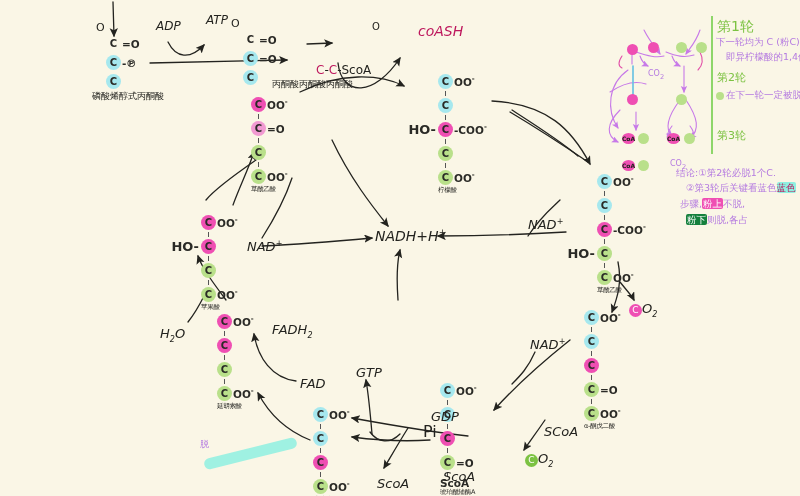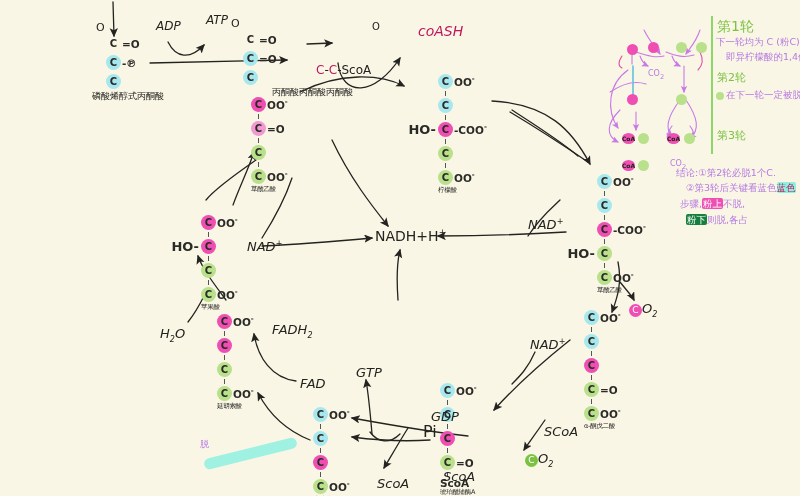--- a/index.html
+++ b/index.html
@@ -243,21 +243,21 @@
         <span class="stail">=O</span>
       </div>
     <div class="srow">
         <span class="sbub bub-cyan">C</span>
         <span class="stail">=O</span>
       </div>
     <div class="srow">
         <span class="sbub bub-cyan">C</span>
       </div>
   </div>
-  <div class="hand ink-black" style="left:228px; top:88px; font-size:9px;padding-left:44px;">丙酮酸丙酮酸丙酮酸</div>
+  <div class="hand ink-black" style="left:228px; top:80px; font-size:9px;padding-left:44px;">丙酮酸丙酮酸丙酮酸</div>
 
   <div class="hand ink-black" style="left:372px; top:22px; font-size:10px;">O</div>
   <div class="hand ink-black" style="left:316px; top:52px; font-size:12px;margin-top:12px;">
     <span class="ink-cyan">C</span><span>-</span><span class="ink-cyan">C</span><span>-ScoA</span>
   </div>
   <div class="hand ink-cyan" style="left:418px; top:24px; font-size:14px; font-style:italic;">coASH</div>
 
   <div id="structures">
       <div class="struct" style="left: 251px; top: 95px;">
         <div class="srow">
@@ -450,21 +450,21 @@
       <div class="hand ink-black" style="left: 300px; top: 377px; font-size: 13px; font-style: italic;">FAD</div>
       <div class="hand ink-black" style="left: 356px; top: 366px; font-size: 13px; font-style: italic;">GTP</div>
       <div class="hand ink-black" style="left: 407px; top: 410px; font-size: 13px; font-style: italic; margin-left: 24px;">GDP</div>
       <div class="hand ink-black" style="left: 423px; top: 424px; font-size: 16px; ">Pi</div>
       <div class="hand ink-black" style="left: 160px; top: 327px; font-size: 13px; font-style: italic;">H<sub style="font-size:8px;">2</sub>O</div>
       <div class="hand ink-black" style="left: 544px; top: 425px; font-size: 13px; font-style: italic;">SCoA</div>
       <div class="hand ink-black" style="left: 377px; top: 477px; font-size: 13px; font-style: italic;">ScoA</div>
       <div class="hand ink-black" style="left: 443px; top: 470px; font-size: 13px; font-style: italic;">ScoA</div>
     </div>
 
-  <div class="hand ink-black" style="left:375px; top:228px; font-size:14px; ">
+  <div class="hand ink-black" style="left:375px; top:228px; font-size:14px; font-style:italic;">
     <span>NADH+H</span><sup style="font-size:9px;">+</sup>
   </div>
 
   <div id="co2s">
       <div class="hand" style="left: 629px; top: 302px; font-size: 13px; font-style: italic; color: rgb(35, 35, 31);"><span style="display:inline-block;width:13px;height:13px;border-radius:50%;background:#ef4fb3;color:#fff;font-size:9px;text-align:center;line-height:13px;font-style:normal;vertical-align:middle;">C</span><span style="vertical-align:middle;">O<sub style="font-size:8px;">2</sub></span></div>
       <div class="hand" style="left: 525px; top: 452px; font-size: 13px; font-style: italic; color: rgb(35, 35, 31);"><span style="display:inline-block;width:13px;height:13px;border-radius:50%;background:#7cc242;color:#fff;font-size:9px;text-align:center;line-height:13px;font-style:normal;vertical-align:middle;">C</span><span style="vertical-align:middle;">O<sub style="font-size:8px;">2</sub></span></div>
     </div>
 
   <div class="hl-cyan" style="left:203px; top:448px; width:95px; height:11px; transform: rotate(-14deg);"></div>
   <div class="hand ink-purple" style="left:200px; top:440px; font-size:9px;">脱</div>

